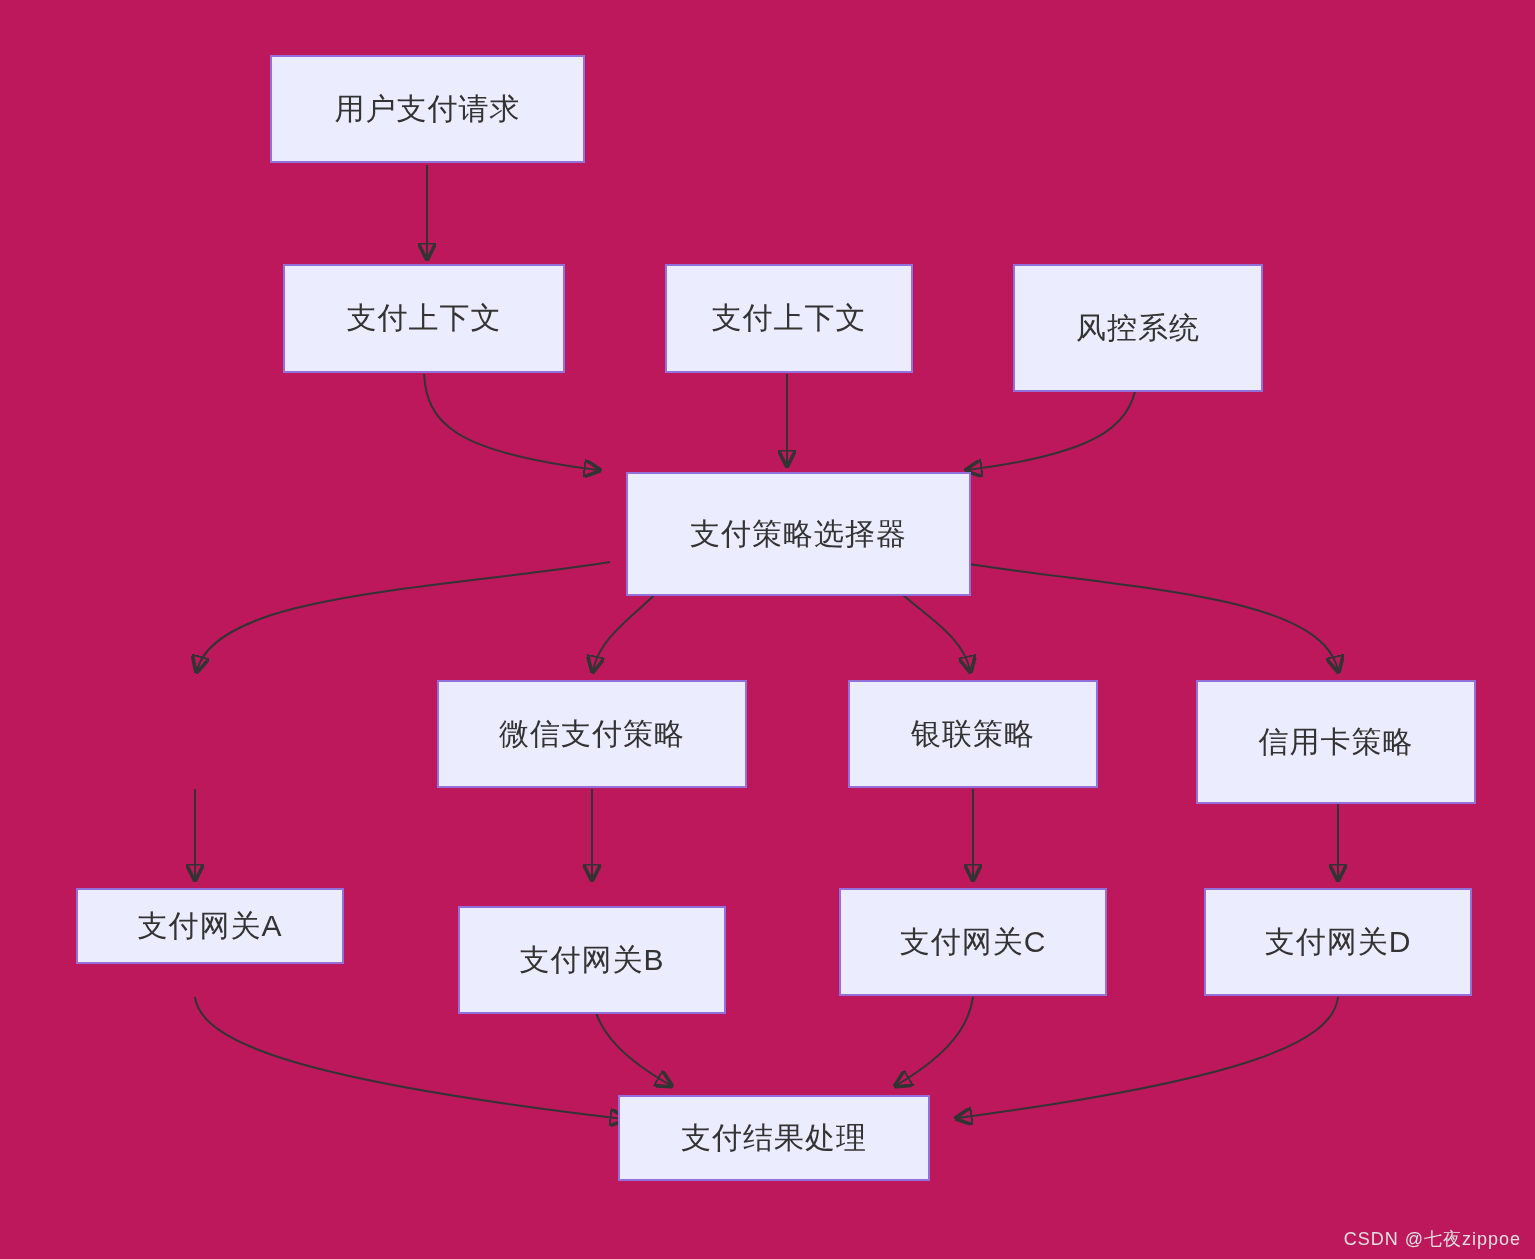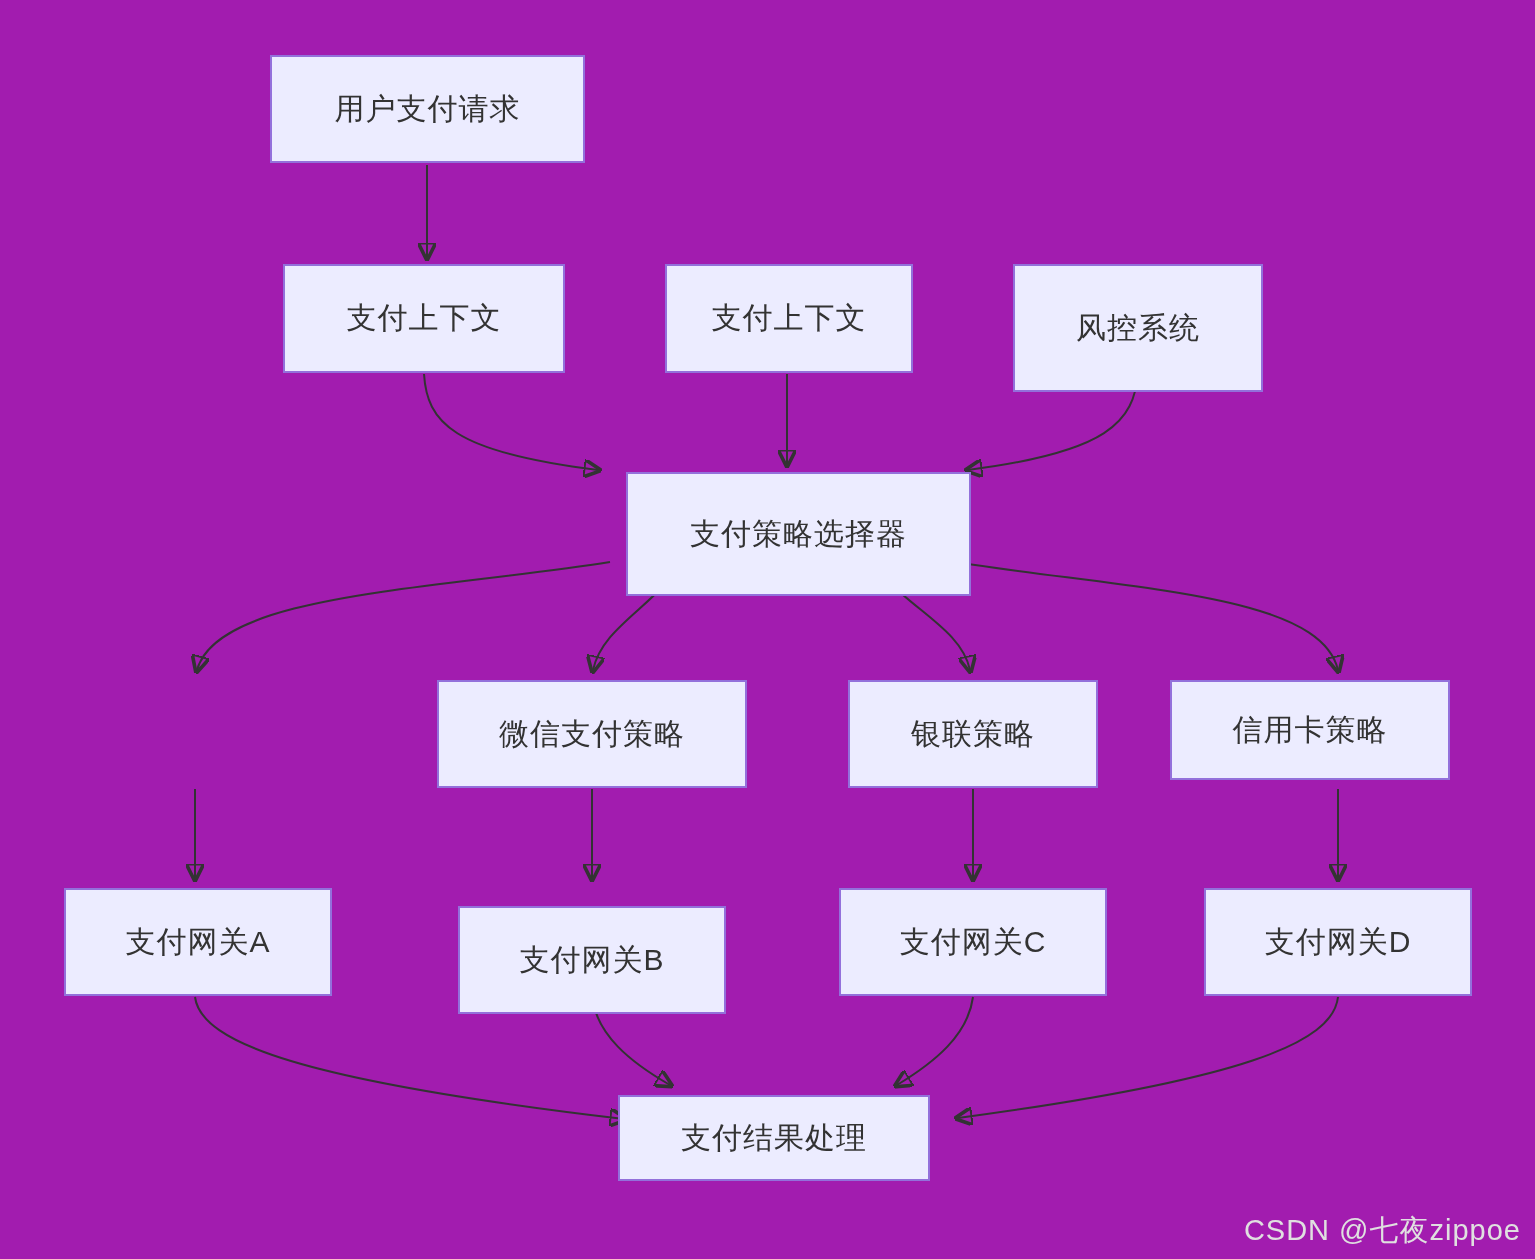--- a/index.html
+++ b/index.html
@@ -8,21 +8,21 @@
     --edge:#333333;
     --node-text:#333333;
     --watermark:#e0e0e0;
   }
   html,body{margin:0;padding:0;background:#ffffff;}
   body{font-family:"Liberation Sans","DejaVu Sans",sans-serif;}
   .canvas{
     position:relative;
     width:1535px;
     height:1259px;
-    background:#a21caf;
+    background:#be185d;
     overflow:hidden;
     text-decoration:underline;
   }
   .edges{
     position:absolute;
     left:0;top:0;
     width:1535px;height:1259px;
     pointer-events:none;
   }
   .edges path{
@@ -40,21 +40,21 @@
     justify-content:center;
     color:var(--node-text);
     font-size:30px;
     letter-spacing:1px;
     white-space:nowrap;
   }
   .watermark{
     position:absolute;
     right:14px;
     bottom:8px;
-    font-size:29px;
+    font-size:18px;
     color:var(--watermark);
     letter-spacing:1px;
     margin-top:45px;
   }
 </style>
 </head>
 <body>
 
 <div class="canvas">
 
@@ -104,25 +104,25 @@
 
 
   <div class="node" style="left:437px;top:680px;width:310px;height:108px">
     <span>微信支付策略</span>
   </div>
 
   <div class="node" style="left:848px;top:680px;width:250px;height:108px">
     <span>银联策略</span>
   </div>
 
-  <div class="node" style="left:1170px;top:680px;width:280px;height:100px">
+  <div class="node" style="left:1196px;top:680px;width:280px;height:124px">
     <span>信用卡策略</span>
   </div>
 
-  <div class="node" style="left:64px;top:888px;width:268px;height:108px">
+  <div class="node" style="left:76px;top:888px;width:268px;height:76px">
     <span>支付网关A</span>
   </div>
 
   <div class="node" style="left:458px;top:906px;width:268px;height:108px">
     <span>支付网关B</span>
   </div>
 
   <div class="node" style="left:839px;top:888px;width:268px;height:108px">
     <span>支付网关C</span>
   </div>

